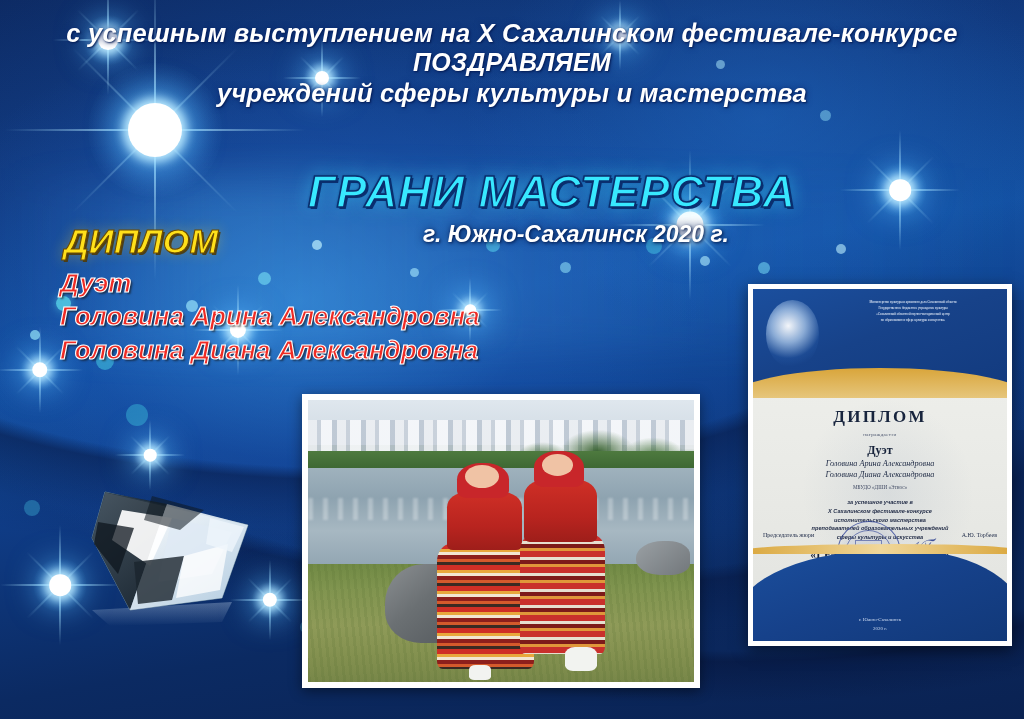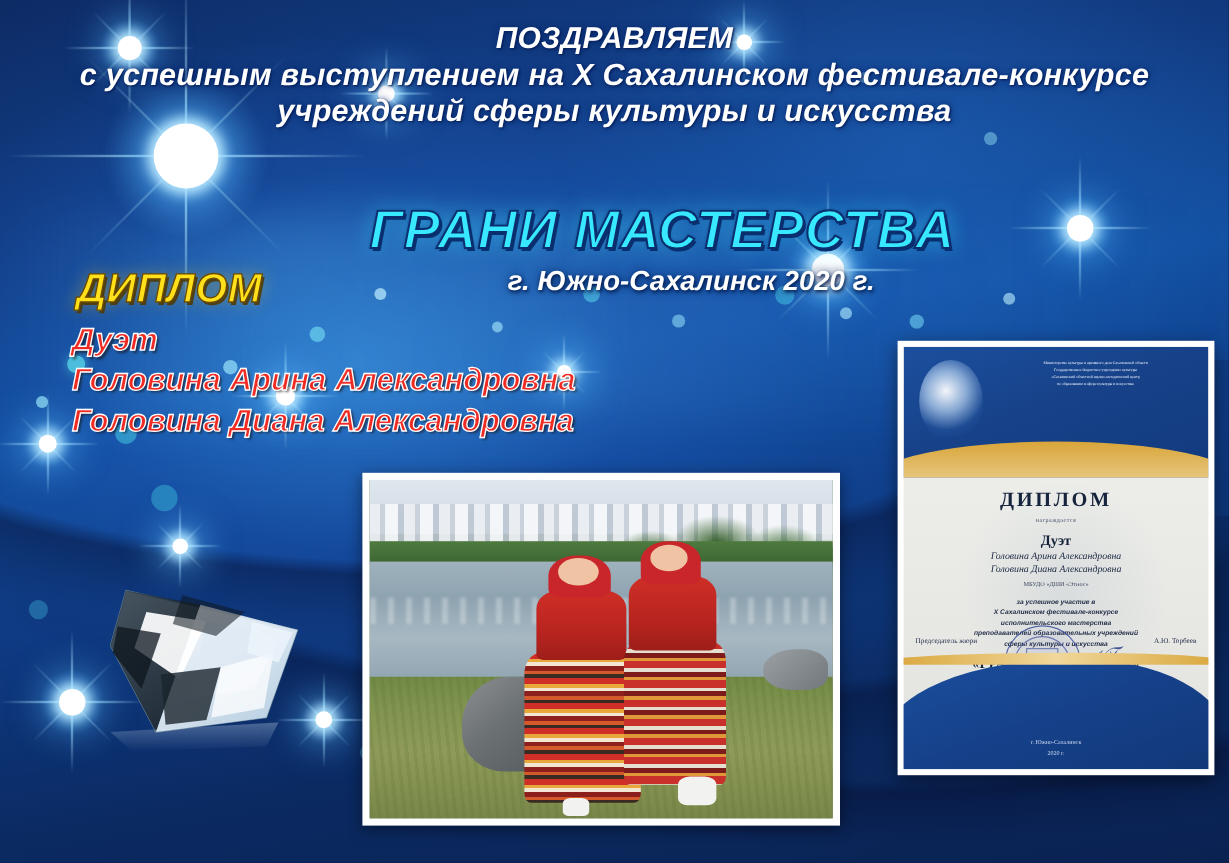--- a/index.html
+++ b/index.html
@@ -336,23 +336,23 @@
   <div class="bokeh" style="left:940px;top:290px;width:11px;height:11px;background:rgba(160,235,255,.55);"></div>
   <div class="bokeh" style="left:988px;top:330px;width:13px;height:13px;background:rgba(110,220,245,.5);"></div>
   <div class="bokeh" style="left:968px;top:398px;width:18px;height:18px;background:rgba(70,195,230,.4);"></div>
   <div class="bokeh" style="left:716px;top:60px;width:9px;height:9px;background:rgba(180,240,255,.5);"></div>
   <div class="bokeh" style="left:820px;top:110px;width:11px;height:11px;background:rgba(150,230,250,.45);"></div>
   <div class="bokeh" style="left:300px;top:620px;width:14px;height:14px;background:rgba(90,200,230,.35);"></div>
   <div class="bokeh" style="left:206px;top:560px;width:12px;height:12px;background:rgba(130,225,250,.4);"></div>
   <div class="bokeh" style="left:24px;top:500px;width:16px;height:16px;background:rgba(70,195,225,.35);"></div>
 
   <div class="headline">
+    <div class="hl-line hl-1">с успешным выступлением на X Сахалинском фестивале-конкурсе</div>
     <div class="hl-line hl-0">ПОЗДРАВЛЯЕМ</div>
-    <div class="hl-line hl-1">с успешным выступлением на X Сахалинском фестивале-конкурсе</div>
-    <div class="hl-line hl-3">учреждений сферы культуры и искусства</div>
+    <div class="hl-line hl-3">учреждений сферы культуры и мастерства</div>
   </div>
 
   <div class="fest-title">ГРАНИ МАСТЕРСТВА</div>
   <div class="fest-place">г. Южно-Сахалинск 2020 г.</div>
 
   <div class="award">
     <div class="award-kind">ДИПЛОМ</div>
     <div class="award-name sm">Дуэт</div>
     <div class="award-name">Головина Арина Александровна</div>
     <div class="award-name">Головина Диана Александровна</div>

